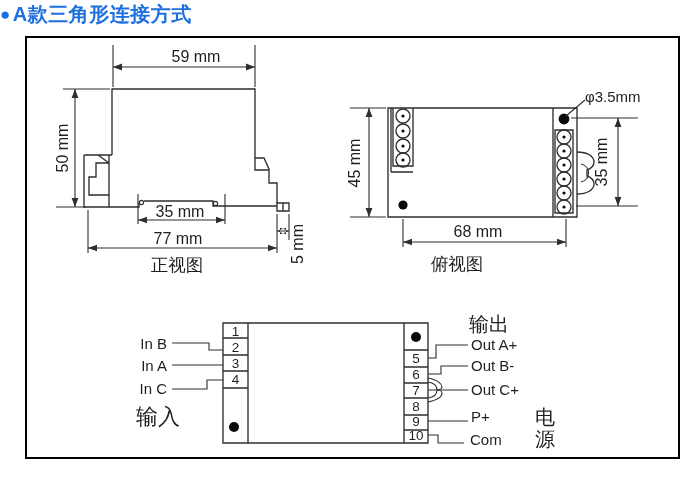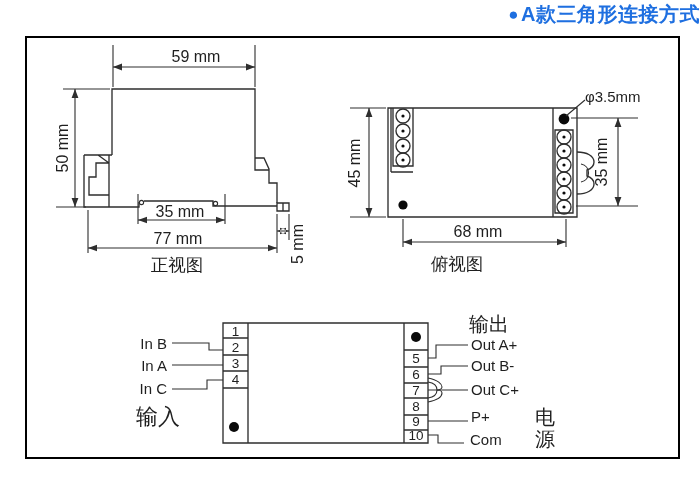--- a/index.html
+++ b/index.html
@@ -1,17 +1,17 @@
 <!DOCTYPE html>
 <html><head>
 <meta charset="utf-8">
 <style>
   html,body{margin:0;padding:0;background:#ffffff;}
   body{width:700px;height:480px;position:relative;font-family:"Liberation Sans",sans-serif;overflow:hidden;}
-  .title{position:absolute;left:0;top:1px;width:700px;text-align:right;color:#1e6fe0;
+  .title{position:absolute;left:0;top:1px;width:700px;text-align:left;color:#1e6fe0;
          font-size:20px;font-weight:600;letter-spacing:0.5px;}
   .title .bullet{font-size:17px;vertical-align:1px;margin-right:2px;}
   .frame{position:absolute;left:25px;top:36px;width:651px;height:419px;border:2px solid #000;}
   svg{position:absolute;left:0;top:0;}
   .ln{fill:none;stroke:#2e2e2e;stroke-width:1.35px;}
   .thin{fill:none;stroke:#2e2e2e;stroke-width:1.1px;}
   .arr{fill:#2e2e2e;stroke:none;}
   .dot{fill:#0a0a0a;stroke:none;}
   .pin{fill:#0a0a0a;stroke:none;}
   text{fill:#1f1f1f;font-family:"Liberation Sans",sans-serif;}

